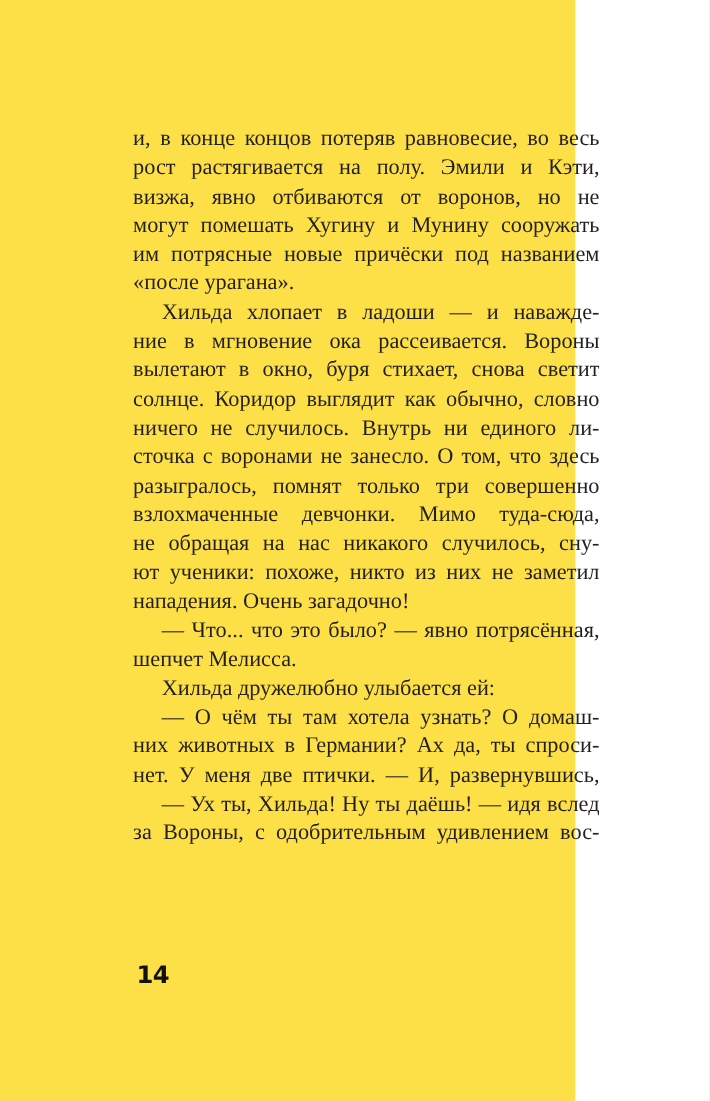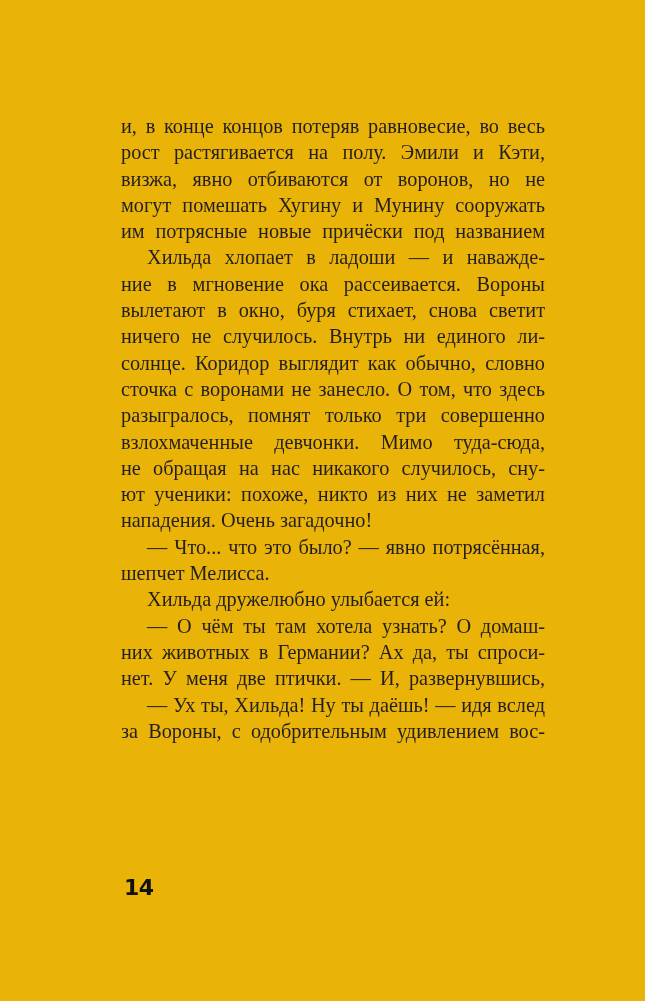--- a/index.html
+++ b/index.html
@@ -9,23 +9,23 @@
     }
     body {
       width: 645px;
       height: 1001px;
       position: relative;
       overflow: hidden;
     }
     .page {
       position: absolute;
       left: 0; top: 0;
-      width: 645px;
+      width: 523px;
       height: 1001px;
-      background: #eab308;
+      background: #fde047;
     }
     .text-block {
       position: absolute;
       left: 121px;
       top: 113px;
       width: 424px;
       font-family: "Liberation Serif", "DejaVu Serif", serif;
       font-size: 20.3px;
       line-height: 26.3px;
       color: #231f20;
@@ -59,25 +59,26 @@
 </head>
 <body>
 
 <div class="page">
   <div class="text-block">
     <span class="line">и, в конце концов потеряв равновесие, во весь</span>
     <span class="line">рост растягивается на полу. Эмили и Кэти,</span>
     <span class="line">визжа, явно отбиваются от воронов, но не</span>
     <span class="line">могут помешать Хугину и Мунину сооружать</span>
     <span class="line">им потрясные новые причёски под названием</span>
+    <span class="line last">«после урагана».</span>
     <span class="line indent">Хильда хлопает в ладоши — и наважде-</span>
     <span class="line">ние в мгновение ока рассеивается. Вороны</span>
     <span class="line">вылетают в окно, буря стихает, снова светит</span>
+    <span class="line">солнце. Коридор выглядит как обычно, словно</span>
     <span class="line">ничего не случилось. Внутрь ни единого ли-</span>
-    <span class="line">солнце. Коридор выглядит как обычно, словно</span>
     <span class="line">сточка с воронами не занесло. О том, что здесь</span>
     <span class="line">разыгралось, помнят только три совершенно</span>
     <span class="line">взлохмаченные девчонки. Мимо туда-сюда,</span>
     <span class="line">не обращая на нас никакого случилось, сну-</span>
     <span class="line">ют ученики: похоже, никто из них не заметил</span>
     <span class="line last">нападения. Очень загадочно!</span>
     <span class="line indent">— Что... что это было? — явно потрясённая,</span>
     <span class="line last">шепчет Мелисса.</span>
     <span class="line indent last">Хильда дружелюбно улыбается ей:</span>
     <span class="line indent">— О чём ты там хотела узнать? О домаш-</span>

